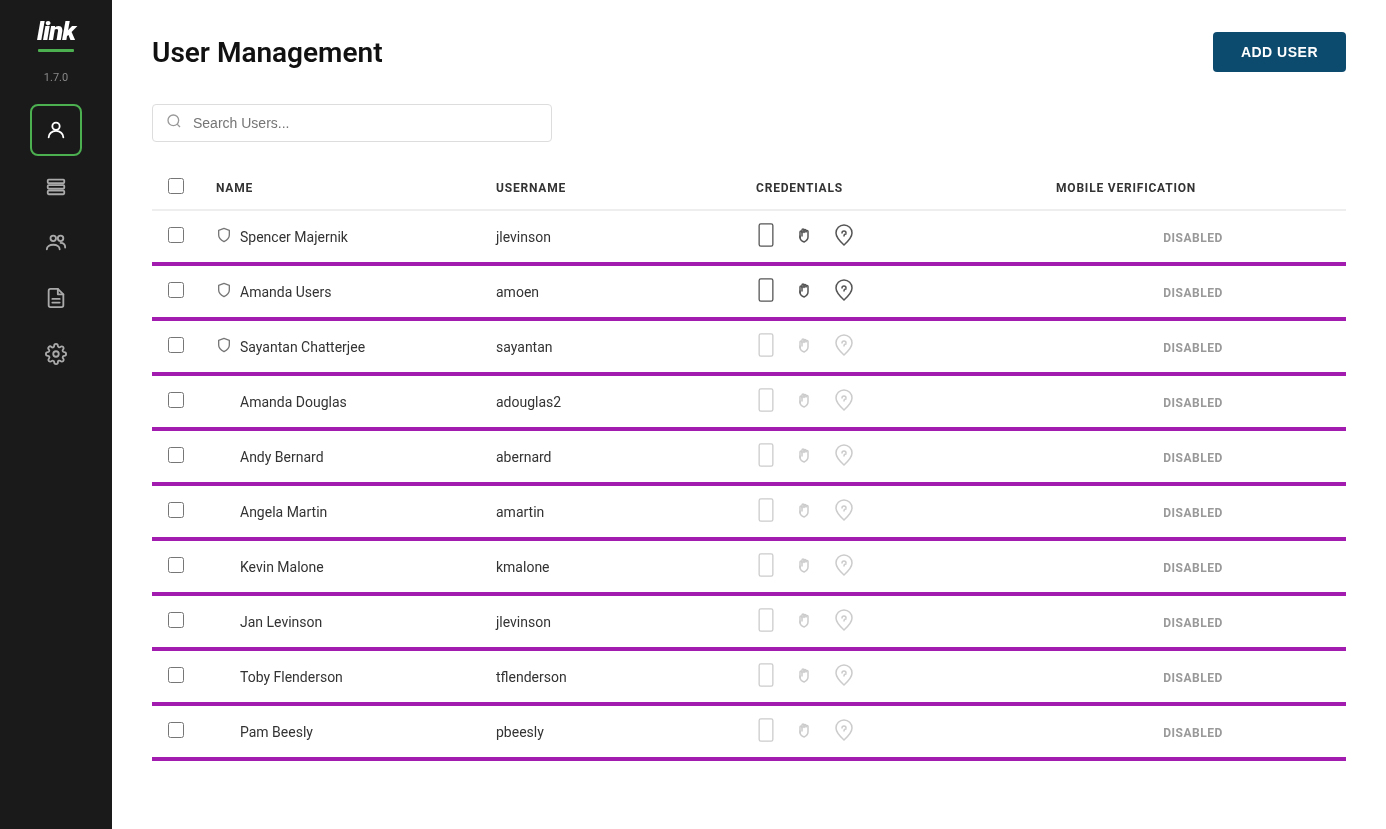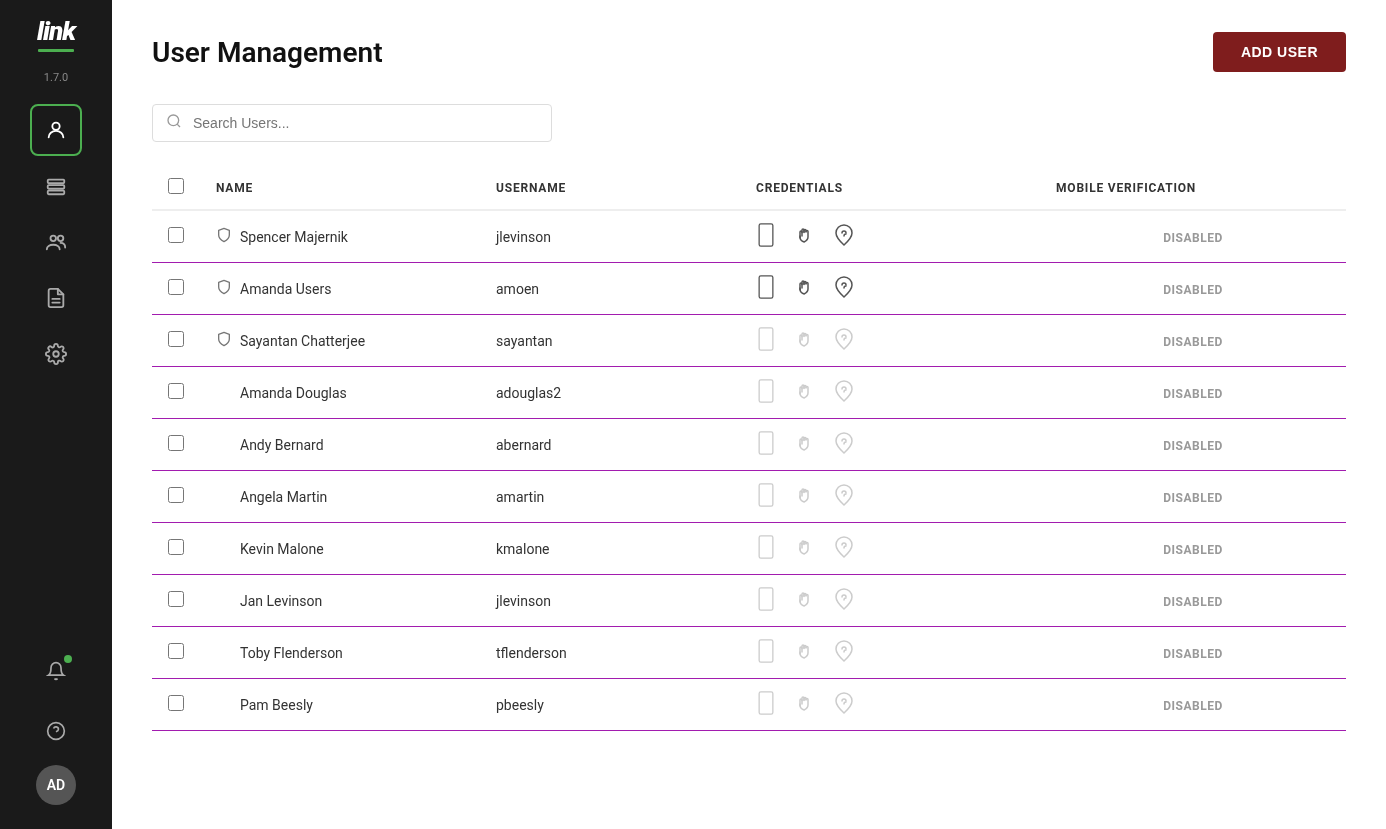--- a/index.html
+++ b/index.html
@@ -95,21 +95,21 @@
       justify-content: space-between;
       margin-bottom: 32px;
     }
     .page-title {
       font-size: 28px;
       font-weight: 600;
       color: #111;
       text-align: right;
     }
     .add-user-btn {
-      background: #7f1d1d;
+      background: #0c4a6e;
       color: #fff;
       border: none;
       padding: 12px 28px;
       font-size: 14px;
       font-weight: 700;
       letter-spacing: 0.5px;
       border-radius: 4px;
       cursor: pointer;
       text-transform: uppercase;
     }
@@ -195,21 +195,21 @@
       letter-spacing: 0.8px;
       color: #333;
       padding: 12px 16px;
       border-bottom: 2px solid #eee;
       text-transform: uppercase;
     }
     .user-table td {
       padding: 12px 16px;
       font-size: 14px;
       color: #333;
-      border-bottom: 1px solid #a21caf;
+      border-bottom: 4px solid #a21caf;
     }
     .col-check { width: 48px; }
     .col-name { width: 280px; }
     .col-username { width: 260px; }
     .col-credentials { width: 300px; }
     .col-mobile { text-align: center; }
 
     .user-name-cell {
       display: flex;
       align-items: center;
@@ -288,37 +288,20 @@
     </div>
 
     <div class="sidebar-item" title="Settings">
       <svg width="22" height="22" viewBox="0 0 24 24" fill="none" stroke="currentColor" stroke-width="2" stroke-linecap="round" stroke-linejoin="round">
         <circle cx="12" cy="12" r="3"></circle>
         <path d="M19.4 15a1.65 1.65 0 0 0 .33 1.82l.06.06a2 2 0 1 1-2.83 2.83l-.06-.06a1.65 1.65 0 0 0-1.82-.33 1.65 1.65 0 0 0-1 1.51V21a2 2 0 1 1-4 0v-.09A1.65 1.65 0 0 0 9 19.4a1.65 1.65 0 0 0-1.82.33l-.06.06a2 2 0 1 1-2.83-2.83l.06-.06A1.65 1.65 0 0 0 4.68 15a1.65 1.65 0 0 0-1.51-1H3a2 2 0 1 1 0-4h.09A1.65 1.65 0 0 0 4.6 9a1.65 1.65 0 0 0-.33-1.82l-.06-.06a2 2 0 1 1 2.83-2.83l.06.06A1.65 1.65 0 0 0 9 4.68a1.65 1.65 0 0 0 1-1.51V3a2 2 0 1 1 4 0v.09a1.65 1.65 0 0 0 1 1.51 1.65 1.65 0 0 0 1.82-.33l.06-.06a2 2 0 1 1 2.83 2.83l-.06.06A1.65 1.65 0 0 0 19.4 9a1.65 1.65 0 0 0 1.51 1H21a2 2 0 1 1 0 4h-.09a1.65 1.65 0 0 0-1.51 1z"></path>
       </svg>
     </div>
   </div>
 
-  <div class="sidebar-bottom">
-    <div class="sidebar-bell">
-      <svg width="20" height="20" viewBox="0 0 24 24" fill="none" stroke="currentColor" stroke-width="2">
-        <path d="M18 8A6 6 0 0 0 6 8c0 7-3 9-3 9h18s-3-2-3-9"></path>
-        <path d="M13.73 21a2 2 0 0 1-3.46 0"></path>
-      </svg>
-      <span class="dot"></span>
-    </div>
-    <div class="sidebar-help">
-      <svg width="20" height="20" viewBox="0 0 24 24" fill="none" stroke="currentColor" stroke-width="2">
-        <circle cx="12" cy="12" r="10"></circle>
-        <path d="M9.09 9a3 3 0 0 1 5.83 1c0 2-3 3-3 3"></path>
-        <line x1="12" y1="17" x2="12.01" y2="17"></line>
-      </svg>
-    </div>
-    <div class="sidebar-avatar">AD</div>
-  </div>
 </div>
 
 <div id="main">
 
   <div class="page-header">
     <h1 class="page-title">User Management</h1>
     <button class="add-user-btn">ADD USER</button>
   </div>
 
   <div class="search-container">

